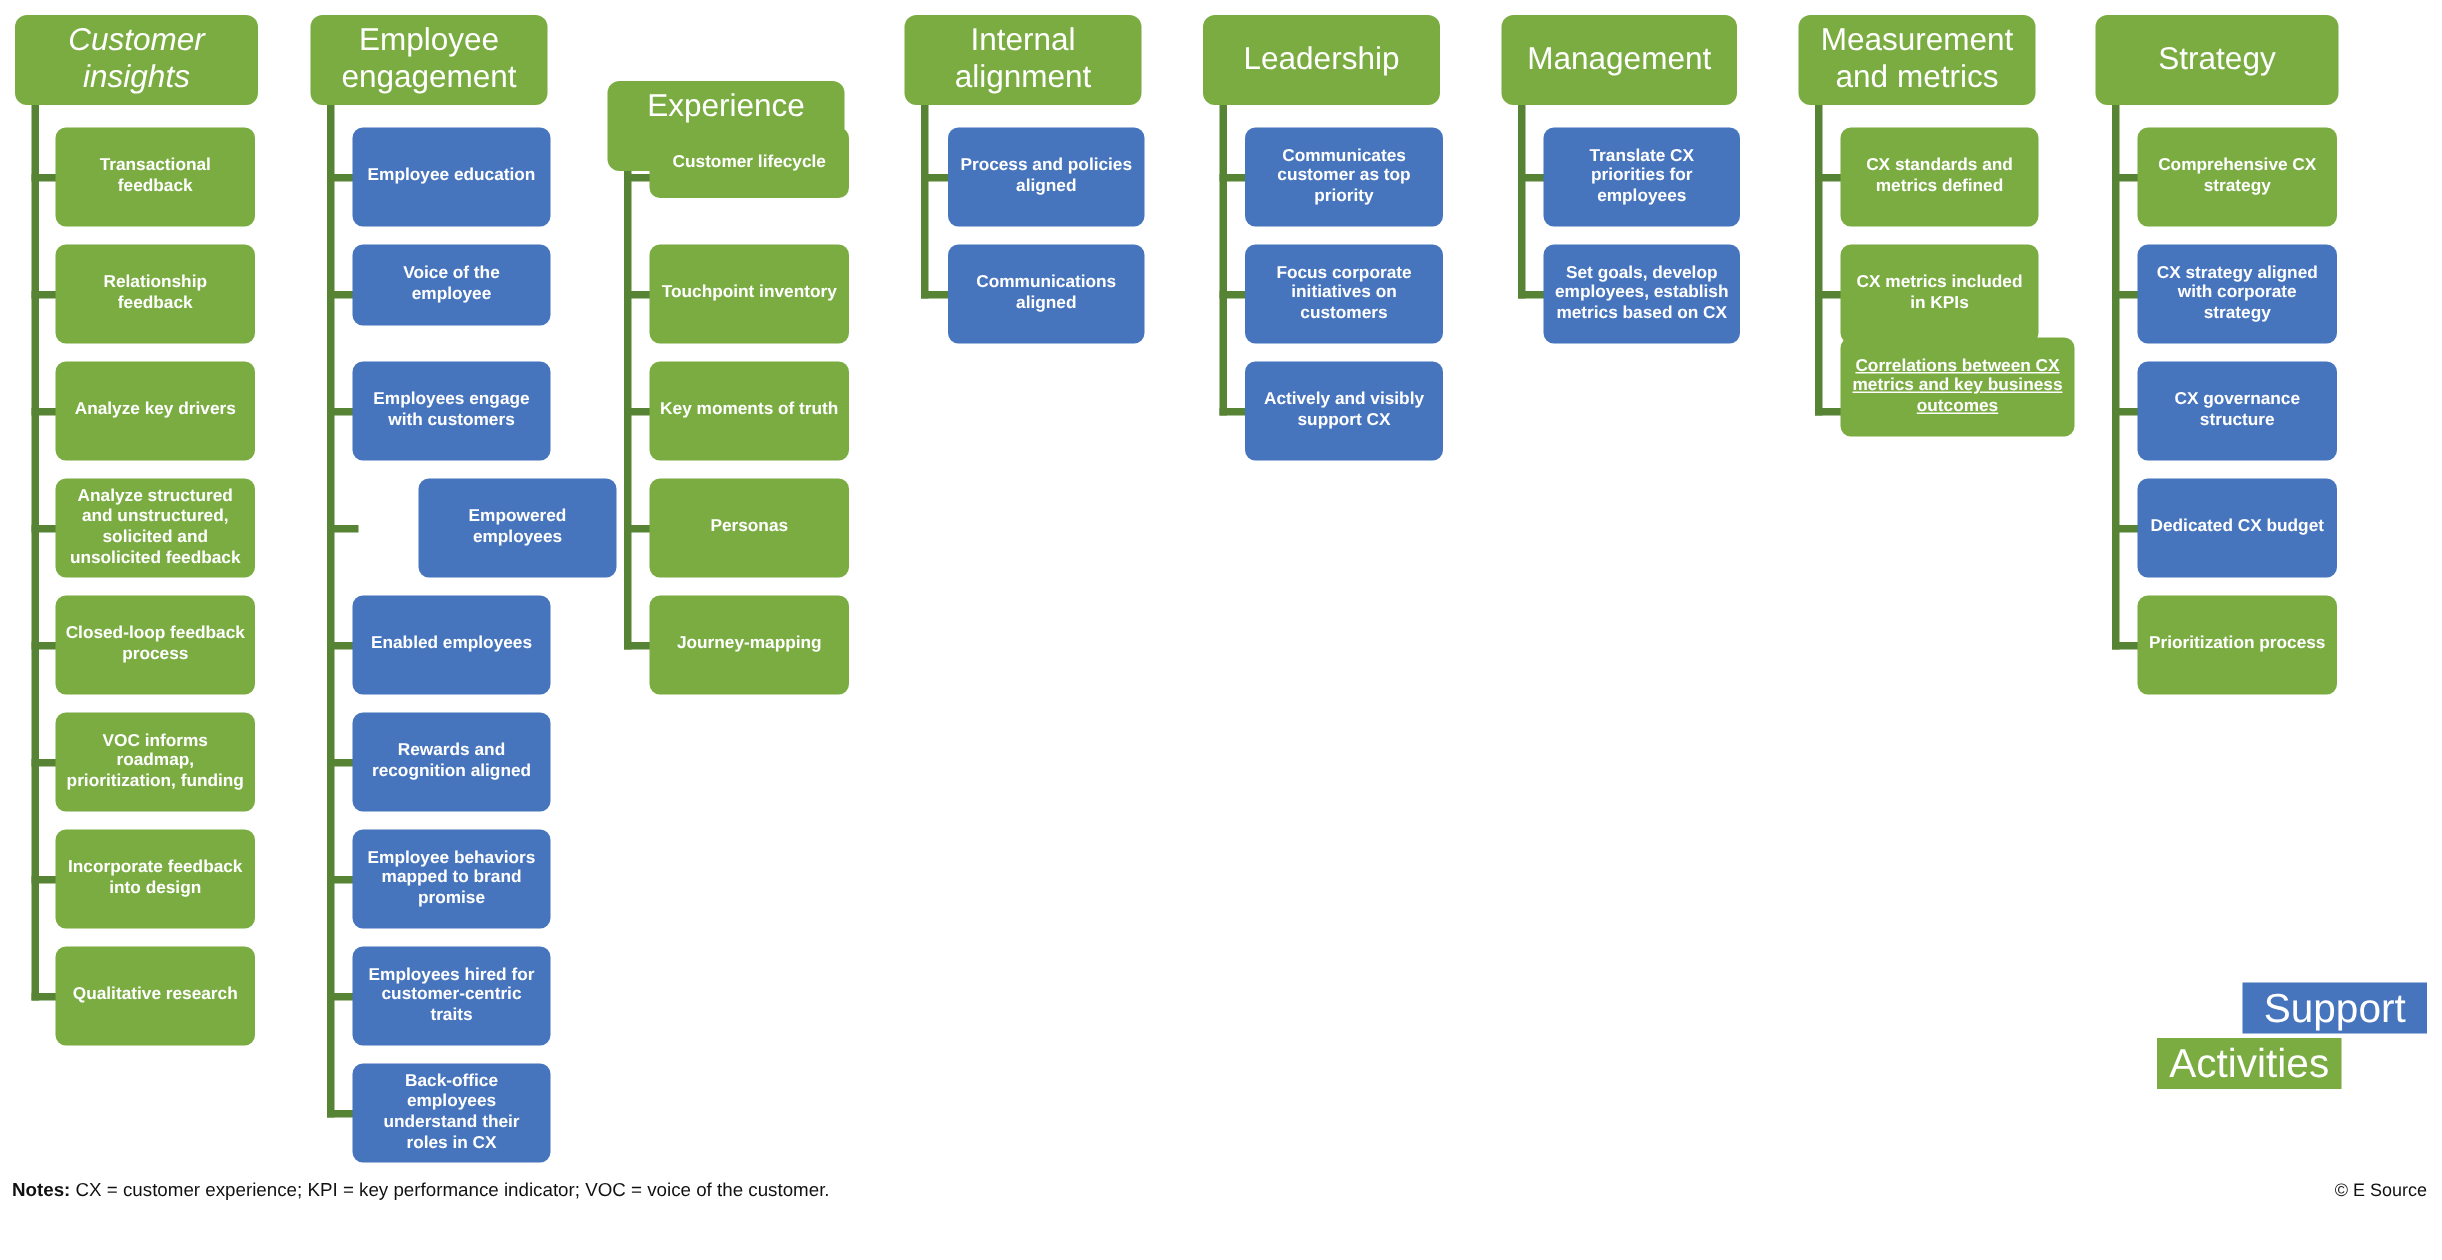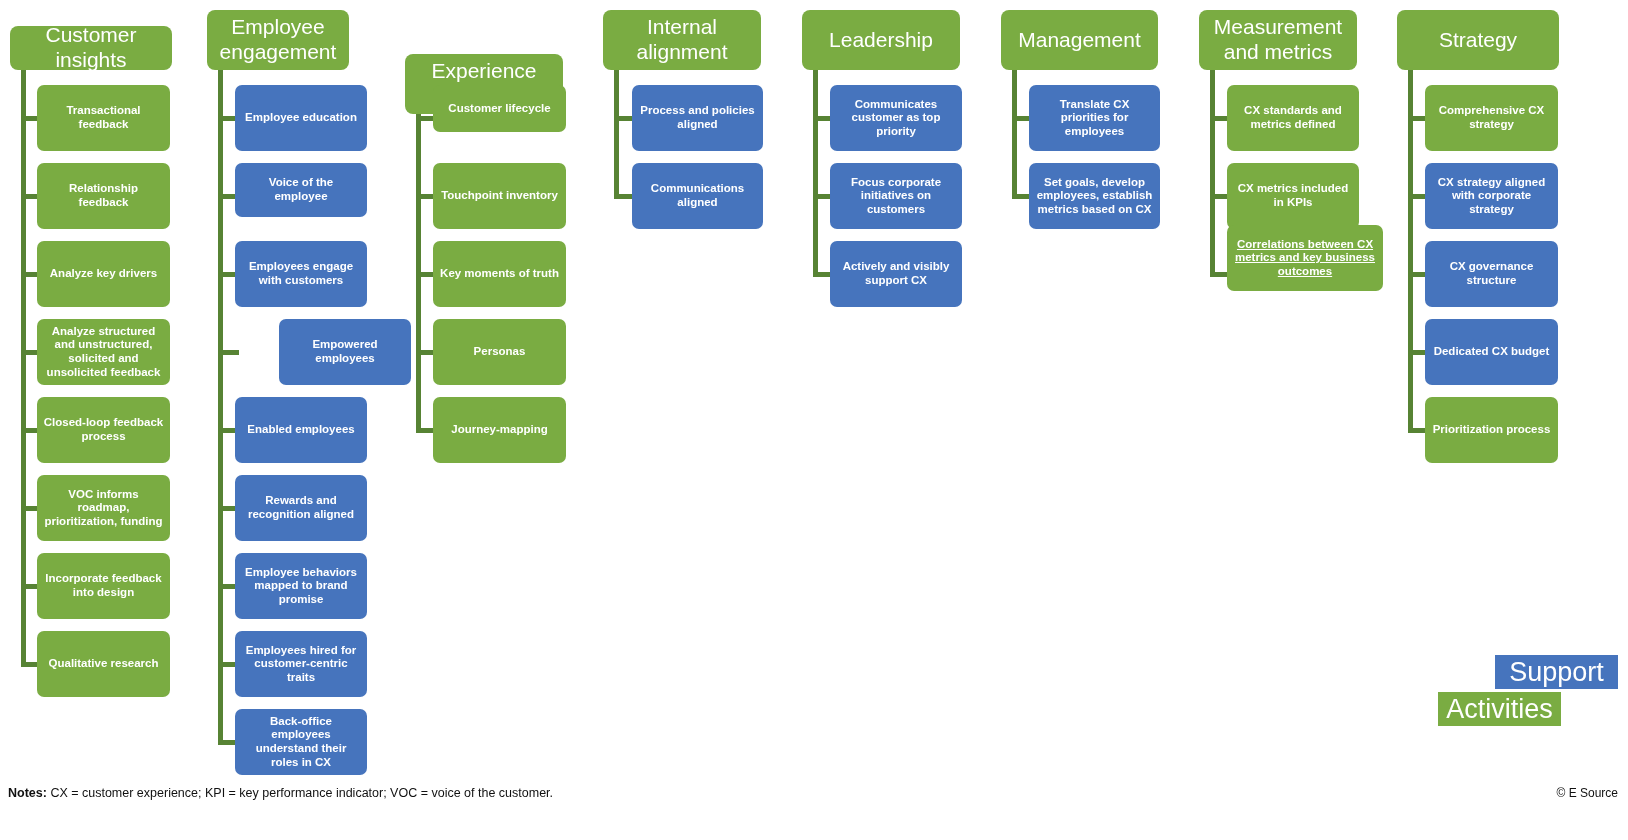--- a/index.html
+++ b/index.html
@@ -87,41 +87,41 @@
     font-size: 12px;
     color: #111111;
     white-space: nowrap;
   }
 </style>
 </head>
 <body>
 
 <div id="canvas">
     <div class="column">
-      <div class="node header green" style="left: 10px; top: 26px; width: 162px; height: 44px;">Customer insights</div>
+      <div class="node header green" style="left: 10px; top: 10px; width: 162px; height: 60px; font-style: italic;">Customer insights</div>
       <div class="conn-v" style="left: 21px; top: 70px; height: 596.5px;"></div>
       <div class="conn-h" style="left: 21px; top: 115.5px; width: 20px;"></div>
       <div class="node child green" style="left: 37px; top: 85px; width: 133px; height: 66px;">Transactional feedback</div>
       <div class="conn-h" style="left: 21px; top: 193.5px; width: 20px;"></div>
       <div class="node child green" style="left: 37px; top: 163px; width: 133px; height: 66px;">Relationship feedback</div>
       <div class="conn-h" style="left: 21px; top: 271.5px; width: 20px;"></div>
       <div class="node child green" style="left: 37px; top: 241px; width: 133px; height: 66px;">Analyze key drivers</div>
       <div class="conn-h" style="left: 21px; top: 349.5px; width: 20px;"></div>
       <div class="node child green" style="left: 37px; top: 319px; width: 133px; height: 66px;">Analyze structured and unstructured, solicited and unsolicited feedback</div>
       <div class="conn-h" style="left: 21px; top: 427.5px; width: 20px;"></div>
       <div class="node child green" style="left: 37px; top: 397px; width: 133px; height: 66px;">Closed-loop feedback process</div>
       <div class="conn-h" style="left: 21px; top: 505.5px; width: 20px;"></div>
       <div class="node child green" style="left: 37px; top: 475px; width: 133px; height: 66px;">VOC informs roadmap, prioritization, funding</div>
       <div class="conn-h" style="left: 21px; top: 583.5px; width: 20px;"></div>
       <div class="node child green" style="left: 37px; top: 553px; width: 133px; height: 66px;">Incorporate feedback into design</div>
       <div class="conn-h" style="left: 21px; top: 661.5px; width: 20px;"></div>
       <div class="node child green" style="left: 37px; top: 631px; width: 133px; height: 66px;">Qualitative research</div>
     </div>
     <div class="column">
-      <div class="node header green" style="left: 207px; top: 10px; width: 142px; height: 60px;">Employee engagement</div>
+      <div class="node header green" style="left: 207px; top: 10px; width: 158px; height: 60px;">Employee engagement</div>
       <div class="conn-v" style="left: 218px; top: 70px; height: 674.5px;"></div>
       <div class="conn-h" style="left: 218px; top: 115.5px; width: 21px;"></div>
       <div class="node child blue" style="left: 235px; top: 85px; width: 132px; height: 66px;">Employee education</div>
       <div class="conn-h" style="left: 218px; top: 193.5px; width: 21px;"></div>
       <div class="node child blue" style="left: 235px; top: 163px; width: 132px; height: 54px;">Voice of the employee</div>
       <div class="conn-h" style="left: 218px; top: 271.5px; width: 21px;"></div>
       <div class="node child blue" style="left: 235px; top: 241px; width: 132px; height: 66px;">Employees engage with customers</div>
       <div class="conn-h" style="left: 218px; top: 349.5px; width: 21px;"></div>
       <div class="node child blue" style="left: 235px; top: 319px; width: 132px; height: 66px; margin-left: 44px;">Empowered employees</div>
       <div class="conn-h" style="left: 218px; top: 427.5px; width: 21px;"></div>

